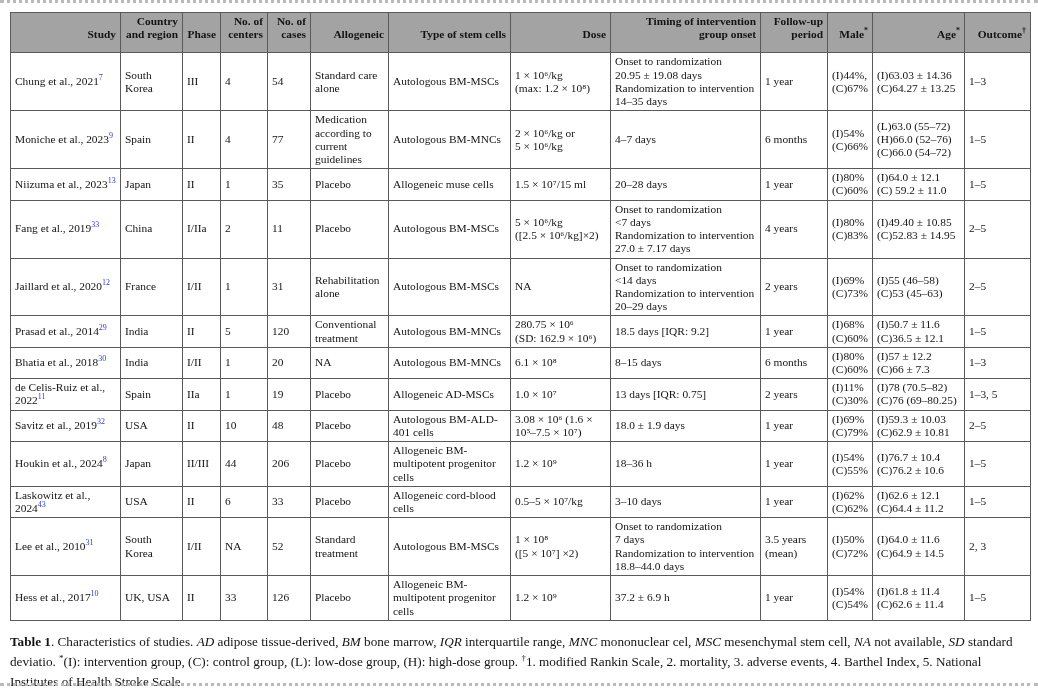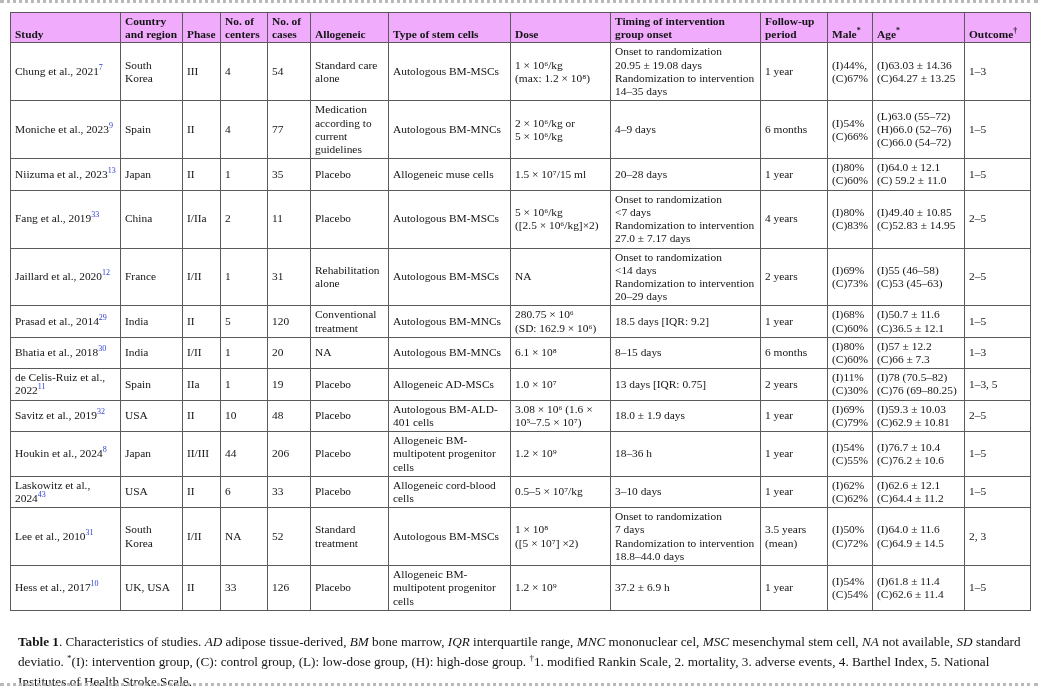--- a/index.html
+++ b/index.html
@@ -14,31 +14,31 @@
     position:absolute;left:10px;top:12px;
     border-collapse:collapse;table-layout:fixed;width:1020px;
     font-size:11.4px;line-height:1.16;
   }
   table.studies th,table.studies td{
     border:1.6px solid #5a5a5a;
     padding:2px 4px;
     overflow:hidden;
   }
   table.studies thead th{
-    background:#f0abfc;
-    font-weight:bold;text-align:left;vertical-align:bottom;
-    padding-bottom:1px;
+    background:#a3a3a3;
+    font-weight:bold;text-align:right;vertical-align:bottom;
+    padding-bottom:11px;
   }
   table.studies tbody td{vertical-align:middle;text-align:left;}
   td.pre{white-space:pre-line;}
   sup{font-size:8px;line-height:0;}
   sup.ref{color:#2a3fd0;}
   .caption{
     position:absolute;left:10px;top:619px;width:1018px;
-    font-size:13.2px;line-height:1.5;color:#141414;margin-left:8px;
+    font-size:13.2px;line-height:1.5;color:#141414;
   }
   .caption b{font-weight:bold;}
   .caption i{font-style:italic;}
   .caption sup{font-size:9px;}
 </style>
 </head>
 <body>
 
 <div class="top-dots"></div>
 
@@ -100,21 +100,21 @@
       <tr>
         <td>Moniche et al., 2023<sup class="ref">9</sup></td>
         <td>Spain</td>
         <td>II</td>
         <td>4</td>
         <td>77</td>
         <td>Medication according to current guidelines</td>
         <td>Autologous BM-MNCs</td>
         <td class="pre">2 × 10⁶/kg or
 5 × 10⁶/kg</td>
-        <td class="pre">4–9 days</td>
+        <td class="pre">4–7 days</td>
         <td>6 months</td>
         <td class="pre">(I)54%
 (C)66%</td>
         <td class="pre">(L)63.0 (55–72)
 (H)66.0 (52–76)
 (C)66.0 (54–72)</td>
         <td>1–5</td>
       </tr>
       <tr>
         <td>Niizuma et al., 2023<sup class="ref">13</sup></td>

